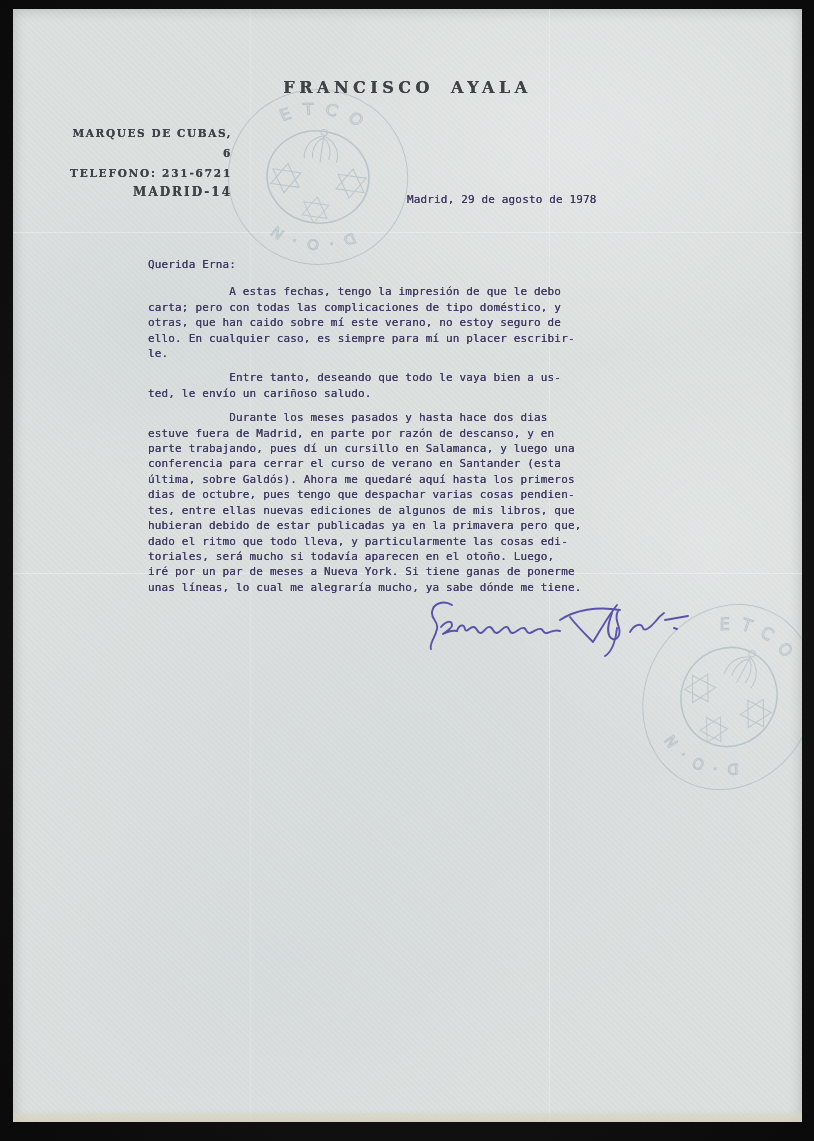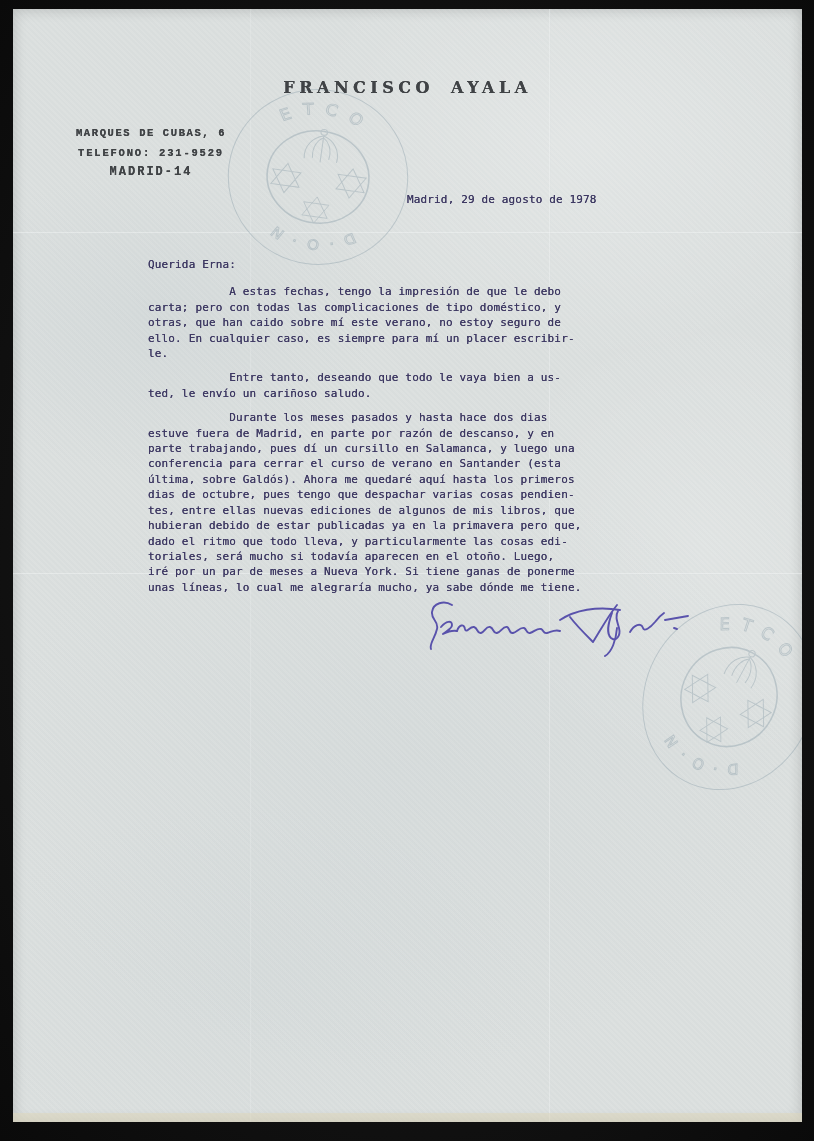--- a/index.html
+++ b/index.html
@@ -22,21 +22,21 @@
   .crease{position:absolute;pointer-events:none;}
   .crease.h{left:0;width:100%;height:2px;
         background:linear-gradient(to bottom, rgba(250,252,252,.55), rgba(130,142,148,.07));}
   .crease.v{top:0;height:100%;width:2px;
         background:linear-gradient(to right, rgba(249,251,251,.42), rgba(130,142,148,.05));}
 
   .hd{color:#404346;text-shadow:0 0 .3px #404346;
       font-family:"DejaVu Serif","Liberation Serif",serif;font-weight:bold;}
   .hd-name{position:absolute;left:0;top:69px;width:100%;text-align:center;
       font-size:16px;letter-spacing:4.5px;word-spacing:7px;}
-  .hd-left{position:absolute;left:57px;top:114px;width:162px;text-align:center;line-height:20px;font-family:Liberation Mono, monospace;}
+  .hd-left{position:absolute;left:57px;top:114px;width:162px;text-align:right;line-height:20px;}
   .hd-left .l1{font-size:10.5px;letter-spacing:1.6px;}
   .hd-left .l2{font-size:10.5px;letter-spacing:1.8px;}
   .hd-left .l3{font-size:12px;letter-spacing:2px;margin-top:-1px;}
   .hd-right{position:absolute;left:570px;top:112px;line-height:20.5px;}
   .hd-right .l1{font-size:11px;letter-spacing:2px;word-spacing:5px;}
   .hd-right .l2{font-size:11px;letter-spacing:.4px;}
   .hd-right .l3{font-size:12.5px;letter-spacing:.9px;}
 
   .type{font-family:"DejaVu Sans Mono","Liberation Mono",monospace;
         color:#3e3963;text-shadow:0 0 .45px #3e3963;
@@ -110,21 +110,21 @@
         <path d="M630,632 C634,625 641,622 643,628 C644,632 650,628 655,622 C658,618 661,615 664,613"></path>
         <path d="M665,620 L688,616"></path>
         <path d="M674,628 L677,629"></path>
       </g>
     </svg>
 
     <div class="hd hd-name">FRANCISCO AYALA</div>
 
     <div class="hd hd-left">
       <div class="l1">MARQUES DE CUBAS, 6</div>
-      <div class="l2">TELEFONO: 231-9529</div>
+      <div class="l2">TELEFONO: 231-6721</div>
       <div class="l3">MADRID-14</div>
     </div>
 
 
     <div class="type dateline">Madrid, 29 de agosto de 1978</div>
 
     <div class="type body-text">
       <div class="salutation">Querida Erna:</div>
       <div class="para">            A estas fechas, tengo la impresión de que le debo
 carta; pero con todas las complicaciones de tipo doméstico, y

